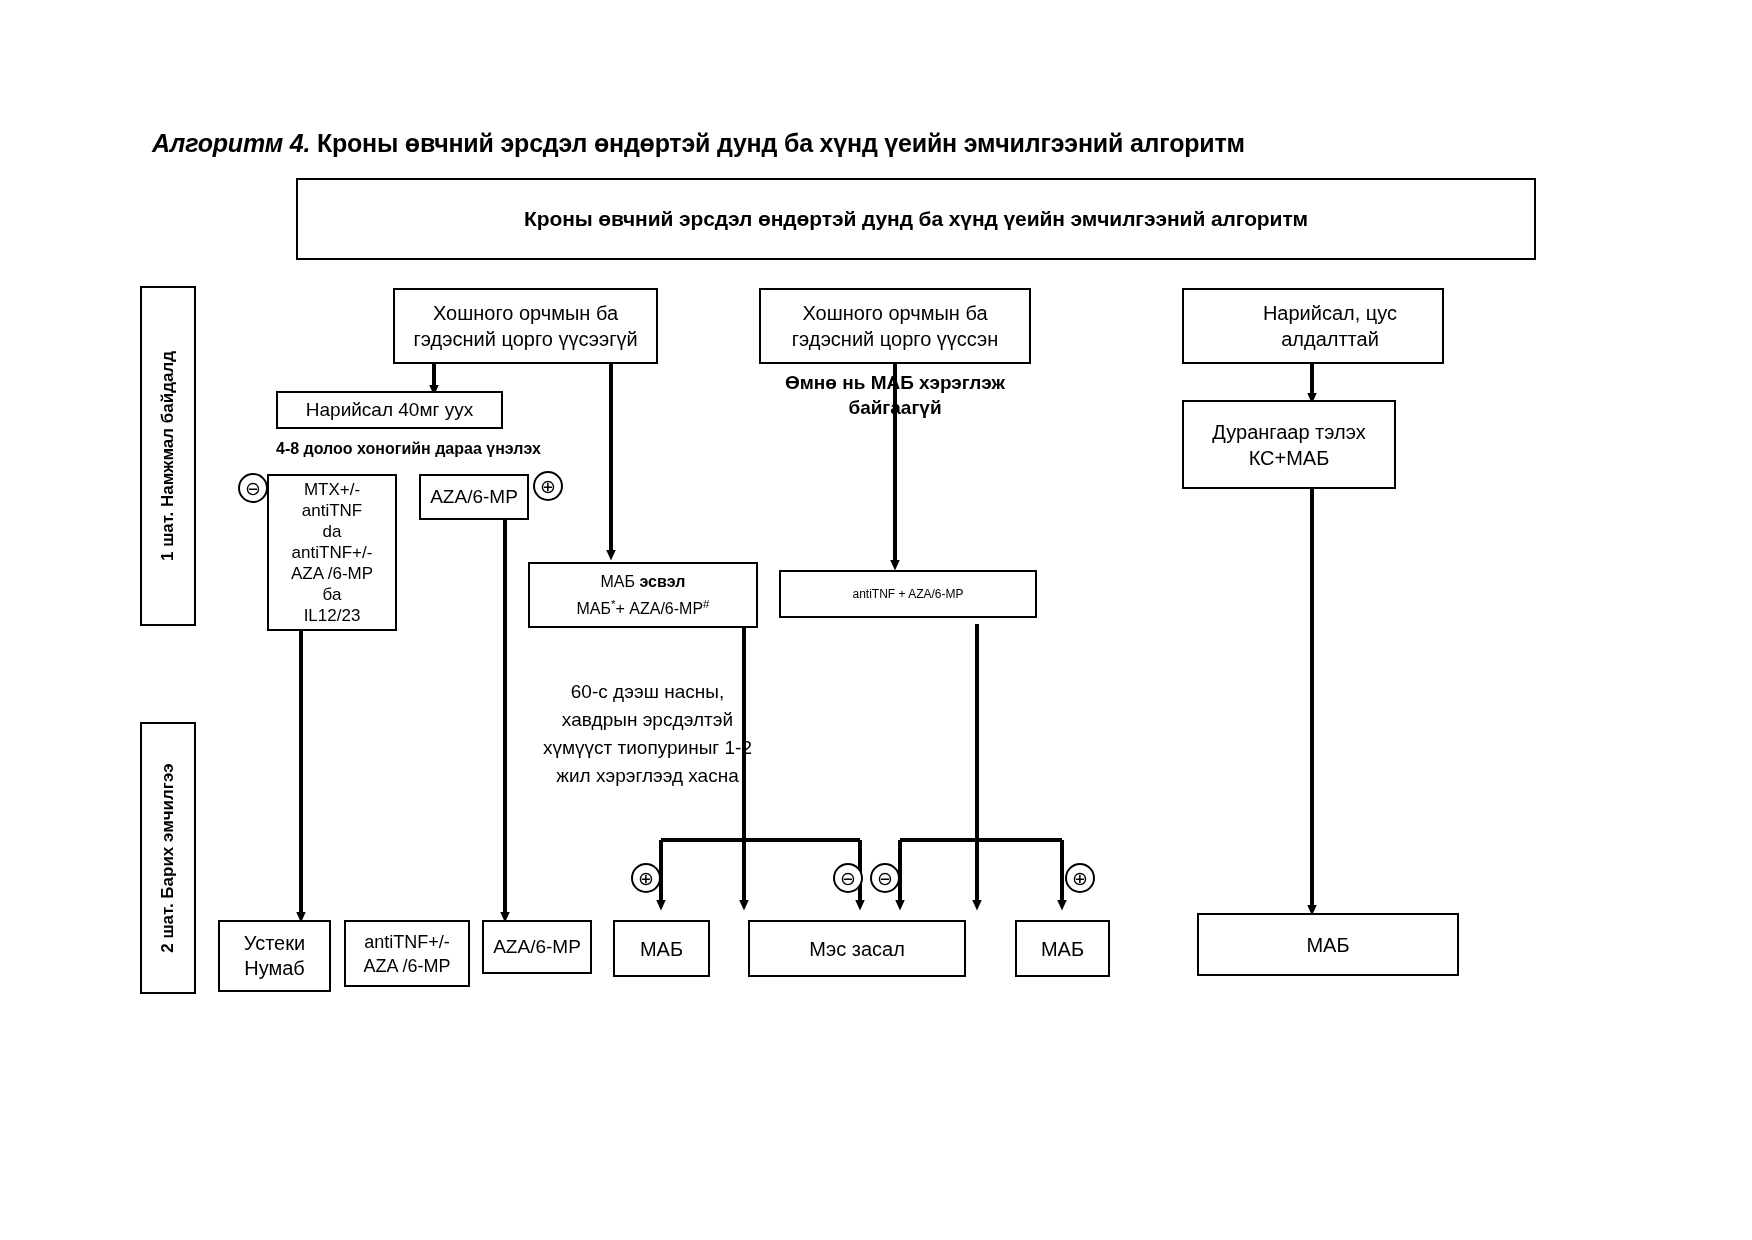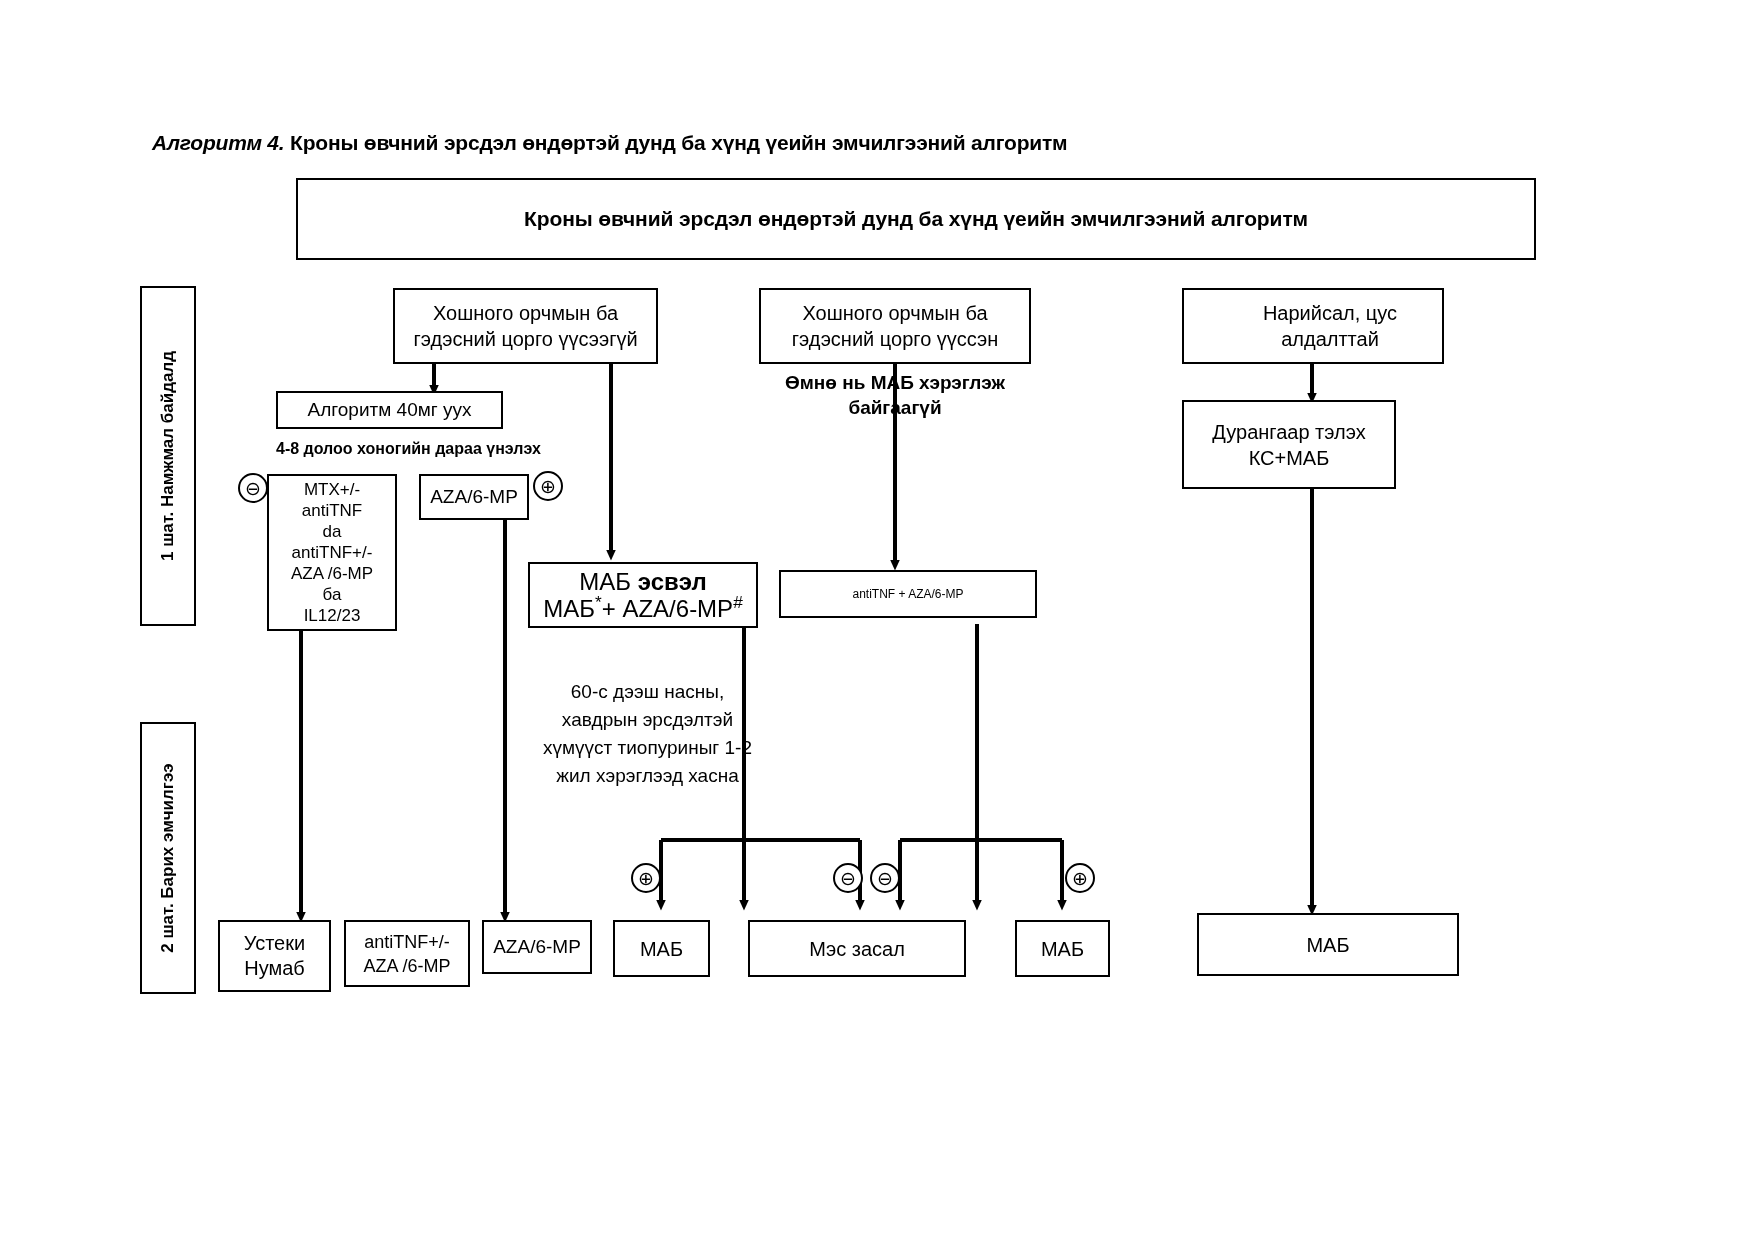--- a/index.html
+++ b/index.html
@@ -2,21 +2,21 @@
 <html><head>
 <meta charset="utf-8">
 <style>
   html,body{margin:0;padding:0;background:#ffffff;}
   body{width:1752px;height:1240px;position:relative;
        font-family:"Liberation Sans","DejaVu Sans",sans-serif;color:#000;}
   #canvas{position:absolute;left:0;top:0;width:1752px;height:1240px;}
 
   
   .caption{position:absolute;left:152px;top:129px;width:1180px;
-           font-size:21px;font-weight:700;line-height:28px;letter-spacing:-0.2px;}
+           font-size:25px;font-weight:700;line-height:28px;letter-spacing:-0.2px;}
   .caption .alg{font-style:italic;font-weight:700;}
 
   
   .box{position:absolute;box-sizing:border-box;border:2.5px solid #000;background:#fff;
        display:flex;align-items:center;justify-content:center;text-align:center;
        font-size:20px;line-height:26px;padding:2px 6px;}
   .box.thin{border-width:2px;}
 
   .title-box{font-size:21px;font-weight:700;letter-spacing:-0.1px;}
 
@@ -95,21 +95,21 @@
 </div>
 
 <div class="box" style="left:393px;top:288px;width:265px;height:76px;">Хошного орчмын ба гэдэсний цорго үүсээгүй</div>
 
 <div class="box" style="left:759px;top:288px;width:272px;height:76px;">Хошного орчмын ба гэдэсний цорго үүссэн</div>
 
 <div class="box" style="left:1182px;top:288px;width:262px;height:76px;padding-left:40px;">Нарийсал, цус алдалттай</div>
 
 <div class="ftext bold" style="left:759px;top:370px;width:272px;">Өмнө нь МАБ хэрэглэж байгаагүй</div>
 
-<div class="box thin" style="left:276px;top:391px;width:227px;height:38px;font-size:19px;">Алгоритм 40мг уух</div>
+<div class="box thin" style="left:276px;top:391px;width:227px;height:38px;font-size:19px;">Нарийсал 40мг уух</div>
 
 <div class="ftext small-bold" style="left:276px;top:438px;width:258px;text-align:left;">4-8 долоо хоногийн дараа үнэлэх</div>
 
 <div class="box" style="left:267px;top:474px;width:130px;height:157px;flex-direction:column;
      font-size:17px;line-height:21px;">
   <span>MTX+/-</span>
   <span>antiTNF</span>
   <span>da</span>
   <span>antiTNF+/-</span>
   <span>AZA /6-MP</span>
@@ -117,21 +117,21 @@
   <span>IL12/23</span>
 </div>
 
 <div class="badge" style="left:238px;top:473px;">⊖</div>
 
 <div class="box" style="left:419px;top:474px;width:110px;height:46px;font-size:19px;">AZA/6-MP</div>
 
 <div class="badge" style="left:533px;top:471px;">⊕</div>
 
 <div class="box" style="left:528px;top:562px;width:230px;height:66px;flex-direction:column;
-     font-size:24px;line-height:27px;">
+     font-size:16px;line-height:27px;">
   <span>
     <span>МАБ </span><span class="b1">эсвэл</span>
   </span>
   <span>МАБ<sup>*</sup>+ AZA/6-MP<sup>#</sup></span>
 </div>
 
 <div class="ftext" style="left:540px;top:678px;width:215px;font-size:19px;line-height:28px;">60-с дээш насны, хавдрын эрсдэлтэй хүмүүст тиопуриныг 1-2 жил хэрэглээд хасна</div>
 
 <div class="box" style="left:779px;top:570px;width:258px;height:48px;font-size:12px;">antiTNF + AZA/6-MP</div>
 

